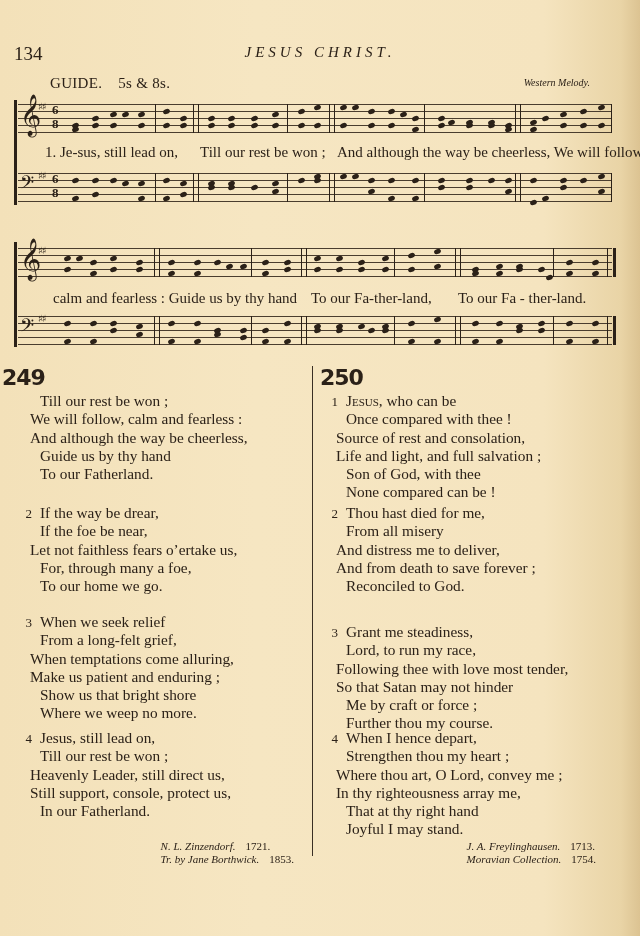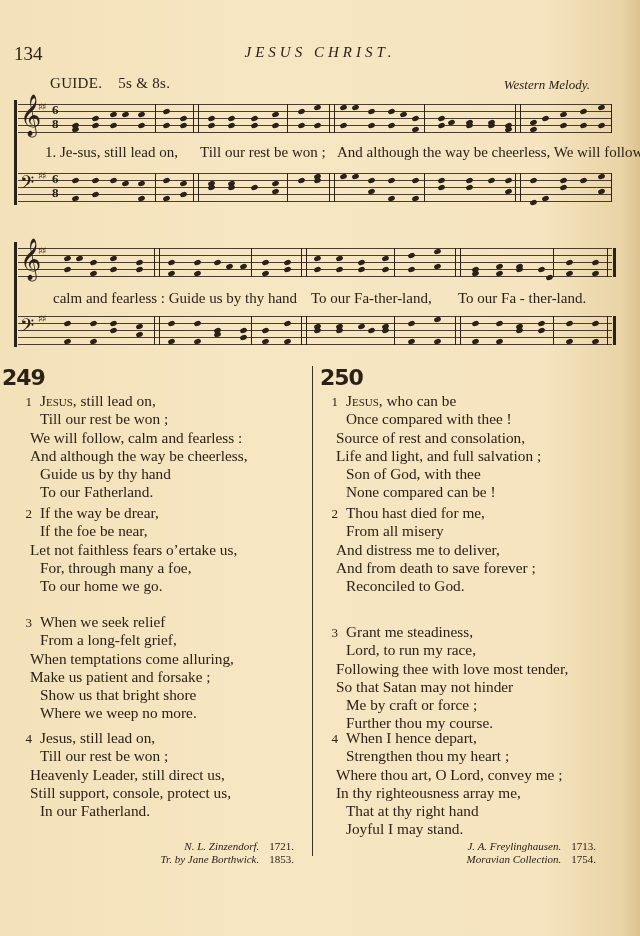--- a/index.html
+++ b/index.html
@@ -8,21 +8,21 @@
     background:#f4e3bd;
     background-image: linear-gradient(90deg, #f3e1b9 0%, #f6e6c2 40%, #f5e4bf 85%, #e9d4a6 97%, #dcc392 100%);
     color:#2b2118;
     font-family:"DejaVu Serif", "Liberation Serif", serif;
   }
   .abs { position:absolute; }
   .page-number { left:14px; top:43px; font-size:19px; font-family:"Liberation Serif", serif; }
   .running-head { left:0; width:640px; top:44px; text-align:center; font-size:15px; font-style:italic; letter-spacing:4px; font-family:"Liberation Serif", serif; }
   .tune-name { left:50px; top:75px; font-size:15px; font-family:"Liberation Serif", serif; letter-spacing:0.3px; }
   .tune-name .meter { margin-left:12px; }
-  .composer { right:50px; top:77px; font-size:13px; font-style:italic; font-family:"Liberation Serif", serif; }
+  .composer { right:50px; top:77px; font-size:10px; font-style:italic; font-family:"Liberation Serif", serif; }
 
   
   .system { position:absolute; left:14px; width:598px; }
   .brace { position:absolute; left:0; width:3px; background:#2b2118; }
   .staff { position:absolute; left:4px; right:0; height:30px; }
   .staff .line { position:absolute; left:0; right:0; height:1px; background:#4a3d2e; }
   .staff .line:nth-child(1){top:0} .staff .line:nth-child(2){top:7px}
   .staff .line:nth-child(3){top:14px} .staff .line:nth-child(4){top:21px}
   .staff .line:nth-child(5){top:28px}
   .bar { position:absolute; top:0; height:29px; width:1px; background:#2b2118; }
@@ -36,21 +36,21 @@
   .lyric-line { position:absolute; font-size:15px; font-family:"Liberation Serif", serif; white-space:nowrap; }
 
   
   .hymn-number { font-size:22px; font-weight:bold; font-family:"DejaVu Sans", sans-serif; letter-spacing:-1px; }
   .column-divider { left:312px; top:366px; width:1px; height:490px; background:#3a2f24; }
   .stanza { position:absolute; font-size:15.3px; line-height:18.3px; font-family:"Liberation Serif", serif; }
   .stanza .row { white-space:nowrap; height:18.3px; }
   .stanza .indent { padding-left:32px; }
   .snum { display:inline-block; width:24px; text-align:right; margin-right:8px; font-size:13px; }
   .sc { font-variant:small-caps; }
-  .credit { position:absolute; font-size:11px; font-style:italic; font-family:"Liberation Serif", serif; text-align:right; line-height:13px; white-space:nowrap; }
+  .credit { position:absolute; font-size:11px; font-style:italic; font-family:"Liberation Serif", serif; text-align:left; line-height:13px; white-space:nowrap; }
   .credit .yr { font-style:normal; margin-left:10px; }
 </style>
 </head>
 <body>
 
 <div class="abs page-number">134</div>
 <div class="abs running-head">JESUS CHRIST.</div>
 
 <div class="abs tune-name">
   <span>GUIDE.</span>
@@ -328,41 +328,40 @@
     <div class="note" style="left:574px;top:5px"></div>
       <div class="note" style="left:574px;top:23px"></div>
   </div>
 </div>
 
 <div class="abs column-divider"></div>
 
 <div class="abs hymn-number" style="left:2px;top:365px;">249</div>
 
 <div class="stanza" style="left:8px;top:392px;">
-  <div class="row indent"><span class="snum" style="margin-left:-32px">1</span><span class="sc">Jesus</span><span>, still lead on,</span></div>
   <div class="row indent">Till our rest be won ;</div>
   <div class="row" style="padding-left:22px">We will follow, calm and fearless :</div>
   <div class="row" style="padding-left:22px">And although the way be cheerless,</div>
   <div class="row indent">Guide us by thy hand</div>
   <div class="row indent">To our Fatherland.</div>
 </div>
 
 <div class="stanza" style="left:8px;top:504px;">
   <div class="row indent"><span class="snum" style="margin-left:-32px">2</span><span>If the way be drear,</span></div>
   <div class="row indent">If the foe be near,</div>
   <div class="row" style="padding-left:22px">Let not faithless fears o’ertake us,</div>
   <div class="row indent">For, through many a foe,</div>
   <div class="row indent">To our home we go.</div>
 </div>
 
 <div class="stanza" style="left:8px;top:613px;">
   <div class="row indent"><span class="snum" style="margin-left:-32px">3</span><span>When we seek relief</span></div>
   <div class="row indent">From a long-felt grief,</div>
   <div class="row" style="padding-left:22px">When temptations come alluring,</div>
-  <div class="row" style="padding-left:22px">Make us patient and forsake ;</div>
+  <div class="row" style="padding-left:22px">Make us patient and enduring ;</div>
   <div class="row indent">Show us that bright shore</div>
   <div class="row indent">Where we weep no more.</div>
 </div>
 
 <div class="stanza" style="left:8px;top:729px;">
   <div class="row indent"><span class="snum" style="margin-left:-32px">4</span><span>Jesus, still lead on,</span></div>
   <div class="row indent">Till our rest be won ;</div>
   <div class="row" style="padding-left:22px">Heavenly Leader, still direct us,</div>
   <div class="row" style="padding-left:22px">Still support, console, protect us,</div>
   <div class="row indent">In our Fatherland.</div>

